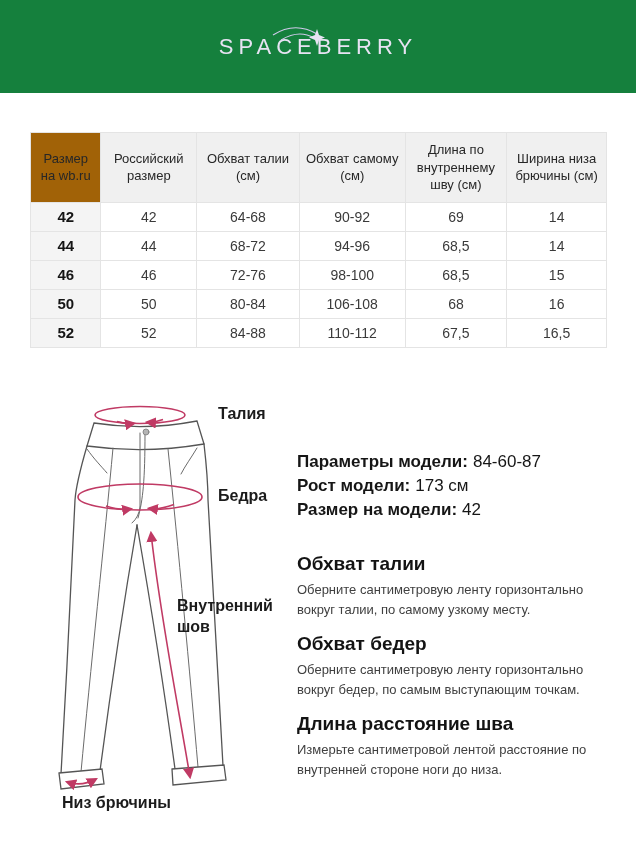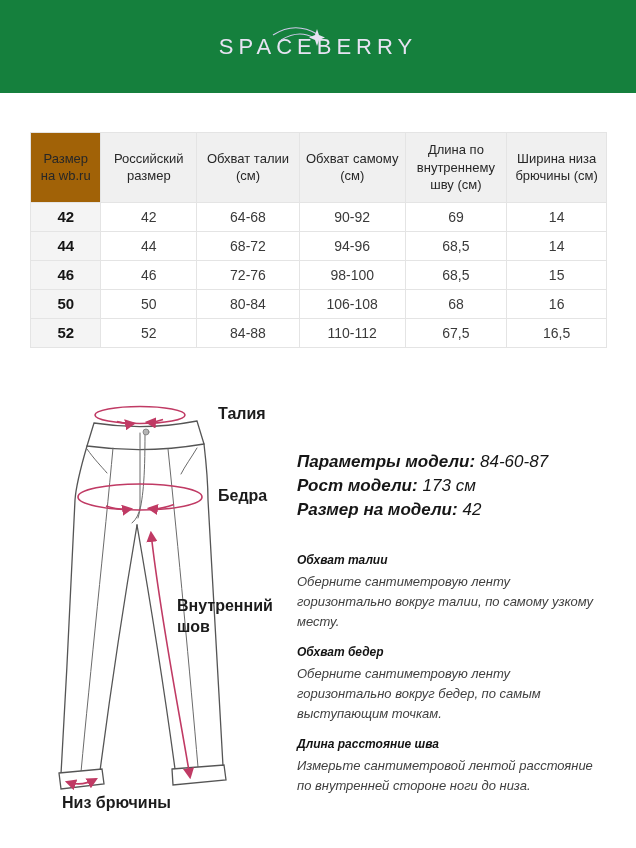--- a/index.html
+++ b/index.html
@@ -28,27 +28,27 @@
   
   .diag-label { position:absolute; color:#1b1b1b; font-size:16px; font-weight:700; line-height:1.3; }
   .lbl-waist  { left:203px; top:404px;margin-left:15px; }
   .lbl-hips   { left:218px; top:486px; }
   .lbl-inseam { left:177px; top:596px; width:112px; }
   .lbl-hem    { left:62px;  top:793px; }
 
   .pants-svg { position:absolute; left:10px; top:385px; width:280px; height:430px; }
 
   
-  .info-col { position:absolute; left:297px; top:450px; width:302px;font-style:italic; }
+  .info-col { position:absolute; left:297px; top:450px; width:302px; }
   .model-line { font-size:17px; line-height:24px; color:#161616; }
   .model-line .lab { font-weight:700; }
   .model-line .val { font-weight:400; margin-left:5px; }
   .sections { margin-top:31px; }
   .m-section { margin-bottom:13px; }
-  .m-section h3 { font-size:12px; font-weight:700; color:#131313; margin-bottom:5px; }
+  .m-section h3 { font-size:19px; font-weight:700; color:#131313; margin-bottom:5px; }
   .m-section p  { font-size:13px; color:#404040; line-height:20px; }
 </style>
 </head>
 <body>
 
 <div class="page">
 
   <div class="brand-band">
     <div class="logo-wrap">
       <svg class="comet" viewBox="0 0 60 36">

